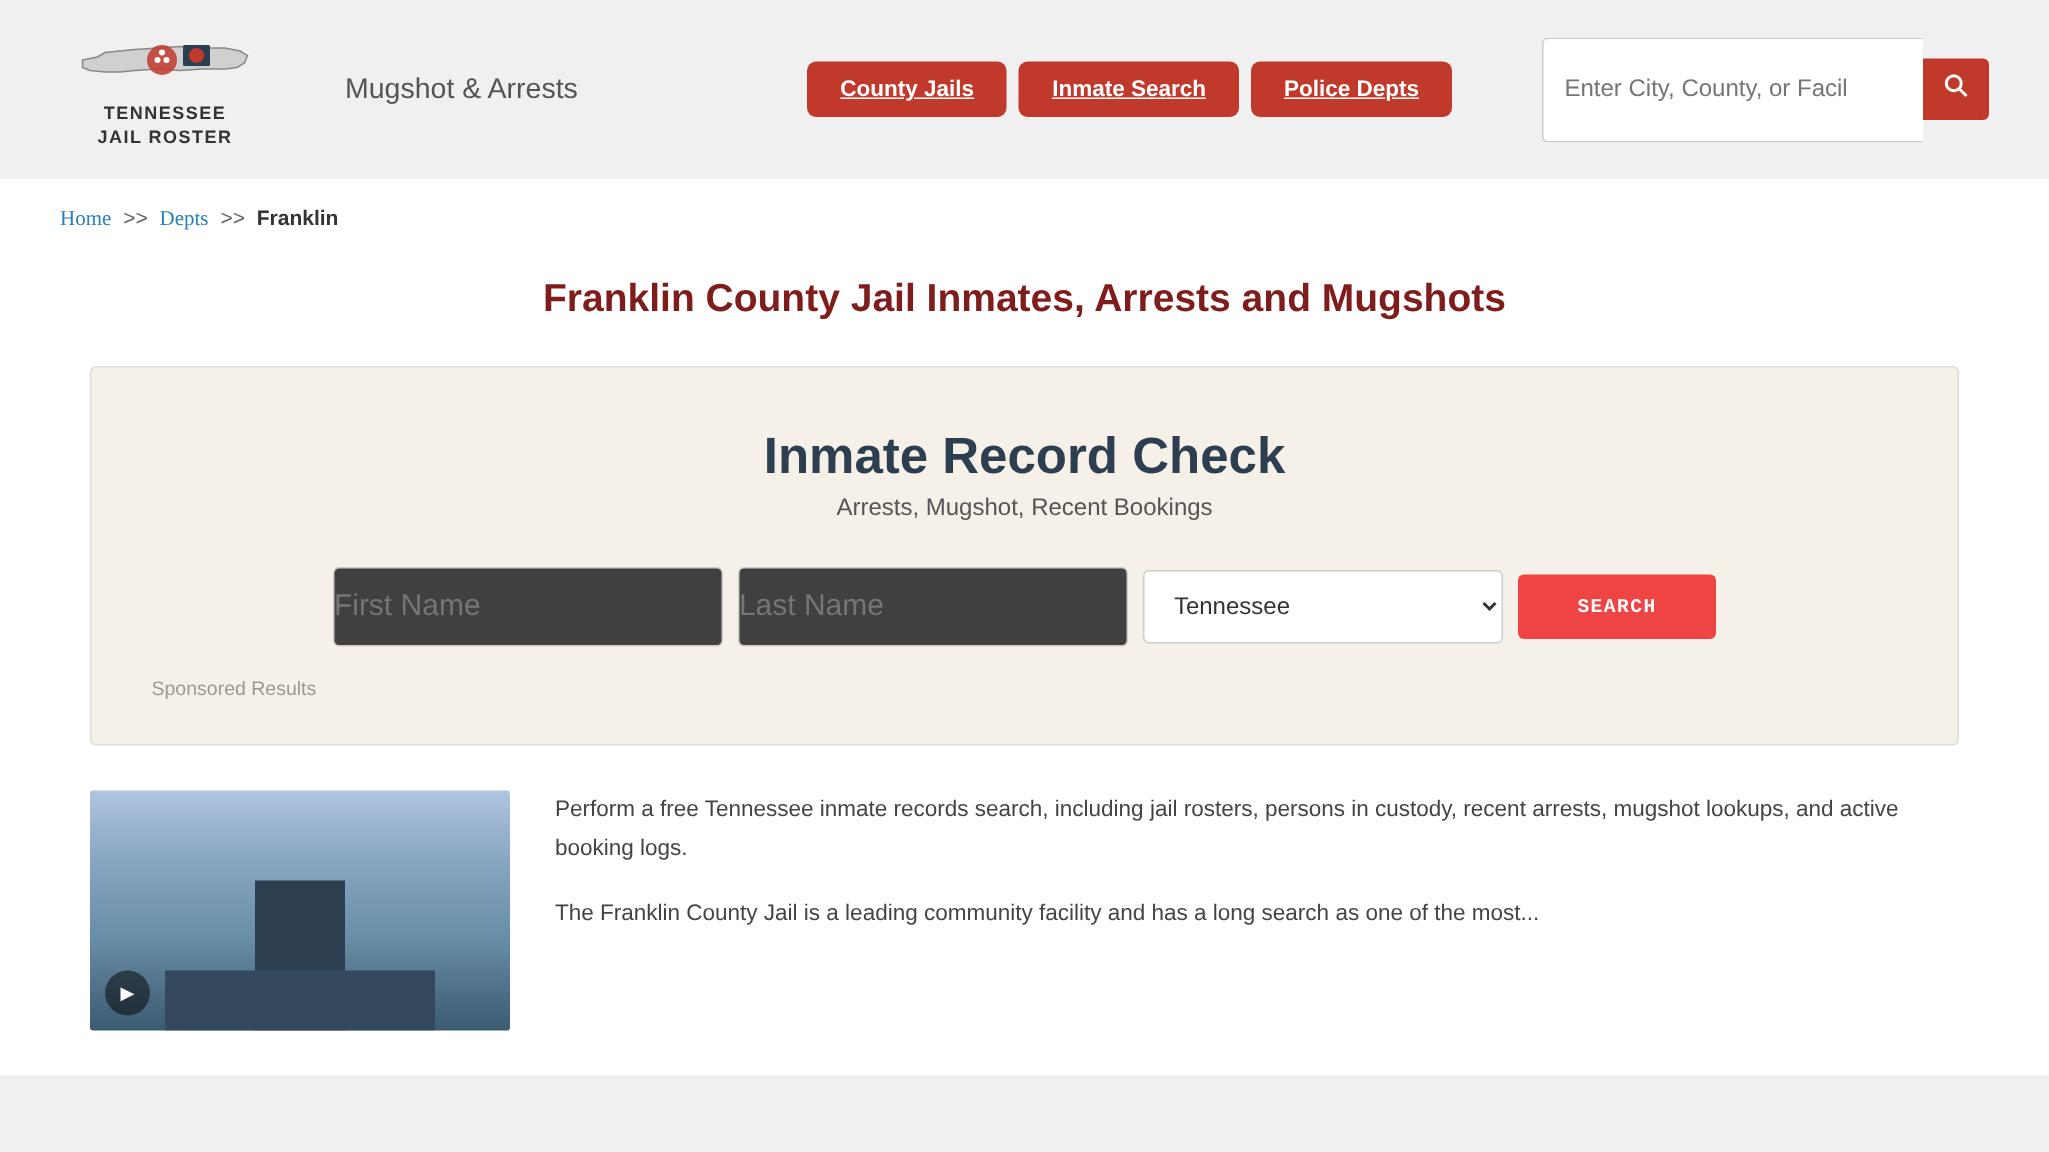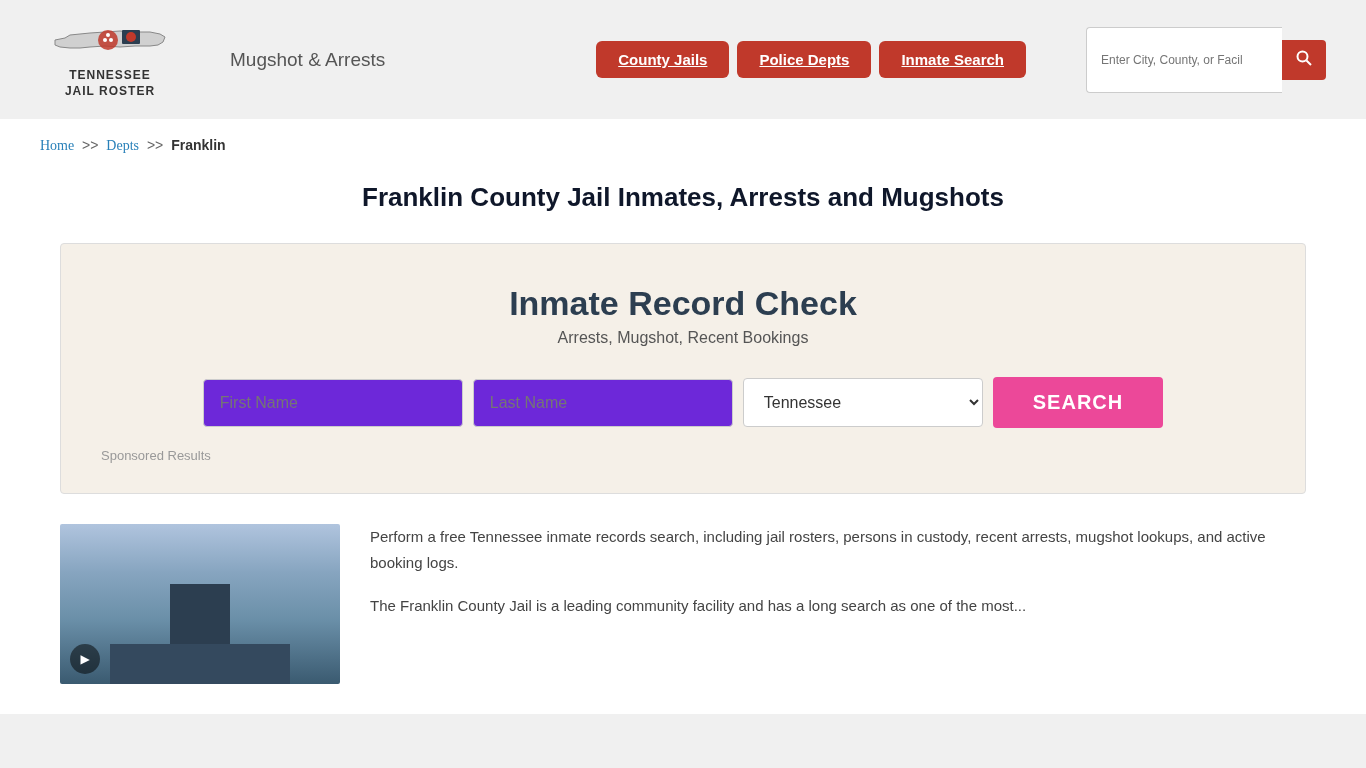--- a/index.html
+++ b/index.html
@@ -52,22 +52,22 @@
     .search-area {
       display: flex;
       align-items: center;
       margin-left: 20px;
     }
     .search-input-header {
       padding: 25px 14px;
       border: 1px solid #ccc;
       border-right: none;
       border-radius: 4px 0 0 4px;
-      font-size: 12px;
-      width: 196px;
+      font-size: 16px;
+      width: 254px;
       background: white;
     }
     .search-btn-header {
       background: #c0392b;
       border: none;
       padding: 10px 14px;
       border-radius: 0 4px 4px 0;
       cursor: pointer;
       color: white;
       font-size: 16px;
@@ -96,21 +96,21 @@
     .breadcrumb-current {
       font-weight: bold;
       color: #333;
     }
 
     
     .page-title {
       text-align: center;
       font-size: 26px;
       font-weight: bold;
-      color: #0f172a;
+      color: #7f1d1d;
       padding: 10px 40px 30px;
     }
 
     
     .record-check-box {
       background: #f5f0e8;
       border: 1px solid #ddd;
       border-radius: 4px;
       margin: 0 60px 30px;
       padding: 40px 40px 30px;
@@ -127,47 +127,48 @@
       color: #555;
       margin-bottom: 30px;
     }
     .search-form {
       display: flex;
       gap: 10px;
       justify-content: center;
       align-items: center;
     }
     .form-input {
-      padding: 14px 16px;
+      padding: 14px 0;
       border: 1px solid #ccc;
       border-radius: 4px;
-      font-size: 16px;
+      font-size: 20px;
       width: 260px;
-      background: #6d28d9;
+      background: #404040;
       color: #aaa;
     }
     .form-select {
       padding: 14px 16px;
       border: 1px solid #ccc;
       border-radius: 4px;
       font-size: 16px;
       width: 240px;
       background: white;
       color: #333;
     }
     .search-btn-main {
       padding: 14px 40px;
-      background: #ec4899;
+      background: #ef4444;
       color: white;
       border: none;
       border-radius: 4px;
-      font-size: 20px;
+      font-size: 13px;
       font-weight: bold;
       letter-spacing: 1px;
       cursor: pointer;
+      font-family: Liberation Mono, monospace;
     }
     .sponsored {
       text-align: left;
       font-size: 13px;
       color: #999;
       margin-top: 20px;
     }
 
     
     .bottom-section {
@@ -255,22 +256,22 @@
     <div class="logo-text">
       <span>TENNESSEE</span><br>
       <span>JAIL ROSTER</span>
     </div>
   </div>
 
   <a href="#" class="nav-link">Mugshot &amp; Arrests</a>
 
   <div class="nav-buttons">
     <button class="nav-btn nav-btn-red">County Jails</button>
+    <button class="nav-btn nav-btn-red">Inmate Search</button>
     <button class="nav-btn nav-btn-red">Police Depts</button>
-    <button class="nav-btn nav-btn-red">Inmate Search</button>
   </div>
 
   <div class="search-area">
     <input type="text" class="search-input-header" placeholder="Enter City, County, or Facil" style="">
     <button class="search-btn-header">
       <svg width="16" height="16" viewBox="0 0 16 16" fill="white">
         <circle cx="6.5" cy="6.5" r="5" stroke="white" stroke-width="2" fill="none"></circle>
         <line x1="10.5" y1="10.5" x2="15" y2="15" stroke="white" stroke-width="2"></line>
       </svg>
     </button>

